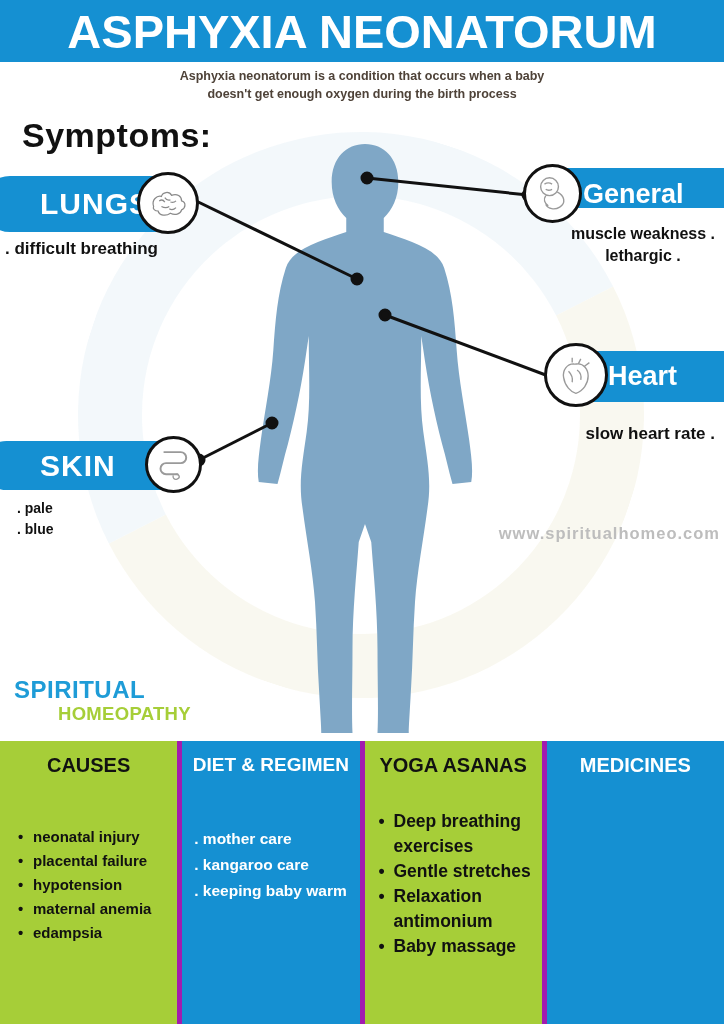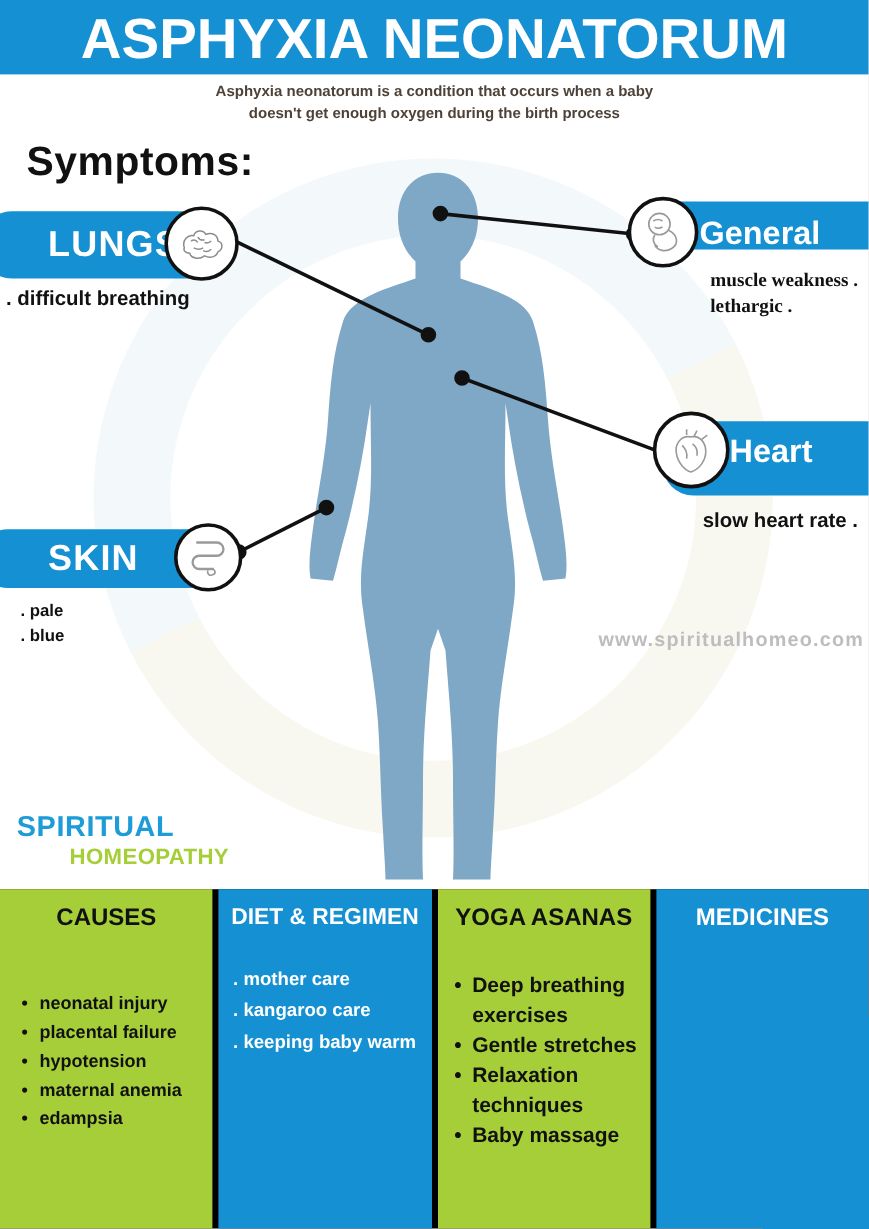--- a/index.html
+++ b/index.html
@@ -26,59 +26,59 @@
   .lines-svg{position:absolute;left:0;top:0;width:724px;height:1024px;pointer-events:none;}
 
   
   .symptoms-heading{position:absolute;left:22px;top:116px;font-size:34px;font-weight:800;
                     color:#111;letter-spacing:.5px;}
   .pill{position:absolute;background:var(--c-blue);color:#fff;font-weight:800;}
   .pill-lungs{left:-18px;top:176px;width:214px;height:56px;border-radius:28px;
               font-size:30px;line-height:56px;padding-left:58px;letter-spacing:1px;}
   .pill-general{left:529px;top:168px;width:195px;height:40px;border-radius:26px 0 0 26px;
                 font-size:27px;line-height:52px;padding-left:54px;}
-  .pill-heart{left:552px;top:351px;width:172px;height:62px;border-radius:26px 0 0 26px;
+  .pill-heart{left:552px;top:351px;width:172px;height:51px;border-radius:26px 0 0 26px;
               font-size:27px;line-height:51px;padding-left:56px;}
   .pill-skin{left:-18px;top:441px;width:216px;height:49px;border-radius:25px;
              font-size:30px;line-height:49px;padding-left:58px;letter-spacing:1px;}
   .organ-circle{position:absolute;background:#fff;border:3.5px solid #111;border-radius:50%;
                 display:flex;align-items:center;justify-content:center;}
   .oc-lungs{left:137px;top:172px;width:62px;height:62px;}
   .oc-general{left:523px;top:164px;width:59px;height:59px;}
   .oc-heart{left:544px;top:343px;width:64px;height:64px;}
   .oc-skin{left:145px;top:436px;width:57px;height:57px;}
   .organ-circle svg{width:72%;height:72%;}
 
   .note{position:absolute;color:#111;font-weight:800;}
   .note-lungs{left:5px;top:239px;font-size:17px;}
-  .note-general{right:9px;top:223px;font-size:16px;text-align:left;line-height:22px;font-family:Liberation Serif, serif;}
+  .note-general{right:9px;top:223px;font-size:16px;text-align:center;line-height:22px;}
   .note-heart{right:9px;top:424px;font-size:17px;text-align:right;}
   .note-skin{left:17px;top:498px;font-size:14px;line-height:21px;}
   .note div{white-space:nowrap;}
 
   .watermark{position:absolute;right:4px;top:524px;color:var(--c-watermark);
              font-size:16.5px;font-weight:700;letter-spacing:1px;}
 
   .logo{position:absolute;left:14px;top:678px;line-height:1;}
   .logo-line1{color:var(--c-logo-blue);font-size:24px;font-weight:800;letter-spacing:.5px;}
   .logo-line2{color:var(--c-green);font-size:18.5px;font-weight:800;margin-top:3px;letter-spacing:.3px;margin-left:44px;}
 
   
-  .columns{position:absolute;left:0;top:741px;width:724px;height:283px;background:#000000;
+  .columns{position:absolute;left:0;top:741px;width:724px;height:283px;background:#a21caf;
            display:grid;grid-template-columns:repeat(4,1fr);gap:5px;}
   .col{padding:13px 8px 0 8px;overflow:hidden;}
   .col.green{background:var(--c-green);color:#111;}
   .col.blue{background:var(--c-blue);color:#fff;}
   .col h2{text-align:center;font-weight:800;font-size:20px;letter-spacing:0;white-space:nowrap;}
   .col ul{list-style:none;}
   .col li{font-weight:700;}
   .bulleted li{position:relative;padding-left:17px;}
   .bulleted li::before{content:"\2022";position:absolute;left:2px;}
   .ul-causes{margin-top:48px;font-size:15px;line-height:24px;padding-left:8px;}
-  .ul-diet{margin-top:28px;font-size:15.5px;line-height:26px;padding-left:4px;}
+  .ul-diet{margin-top:50px;font-size:15.5px;line-height:26px;padding-left:4px;}
   .ul-yoga{margin-top:32px;font-size:17.5px;line-height:25px;padding-left:4px;}
   .ul-medicines{margin-top:22px;font-size:16.5px;line-height:27px;padding-left:10px;}
 </style>
 </head>
 <body>
 
 <div class="page">
 
   <div class="banner">
     <h1>ASPHYXIA NEONATORUM</h1>
@@ -200,21 +200,21 @@
           <li>. mother care</li>
           <li>. kangaroo care</li>
           <li>. keeping baby warm</li>
         </ul>
     </div>
     <div class="col green">
       <h2>YOGA ASANAS</h2>
       <ul class="bulleted ul-yoga">
           <li>Deep breathing exercises</li>
           <li>Gentle stretches</li>
-          <li>Relaxation techniques</li>
+          <li>Relaxation antimonium</li>
           <li>Baby massage</li>
         </ul>
     </div>
     <div class="col blue">
       <h2>MEDICINES</h2>
     </div>
   </div>
 
 </div>
 

